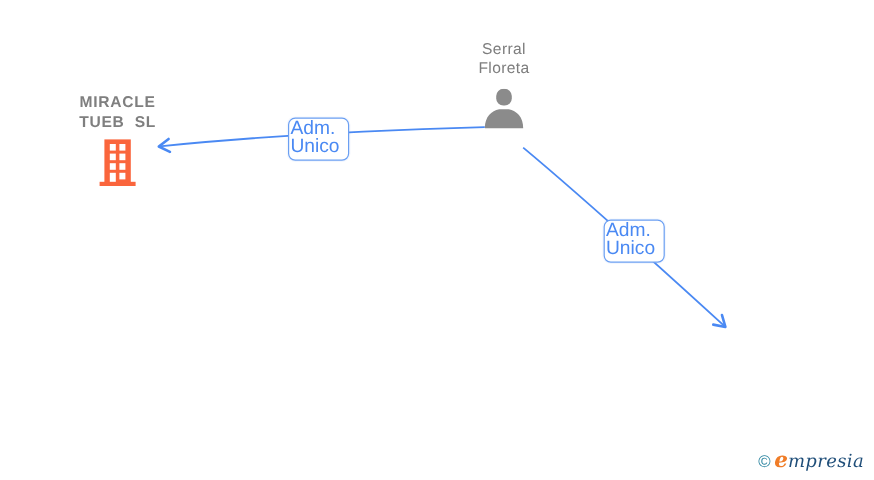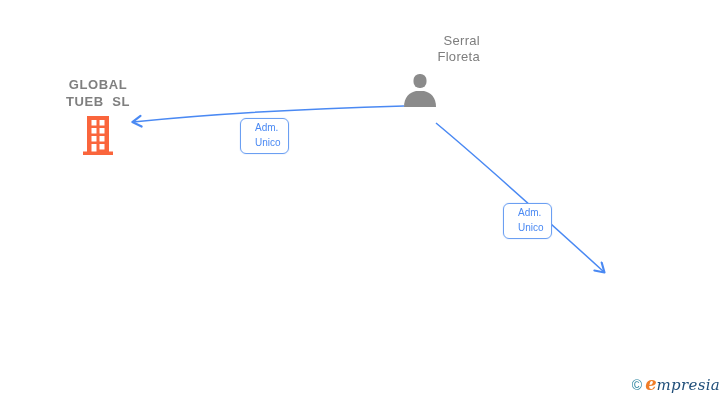--- a/index.html
+++ b/index.html
@@ -20,35 +20,33 @@
     letter-spacing:0.6px;
     white-space:pre;
   }
   .person-name{
     color:#7d7d7d;
     font-size:13px;
     font-weight:400;
     line-height:16px;
     letter-spacing:0.3px;
     white-space:pre;
-    text-align:right;
   }
   .node-icon{display:block;margin:0 auto;}
   .edge-label{
     position:absolute;
     background:#ffffff;
     border:1.5px solid #6b9ff2;
     border-radius:6px;
     color:#4a89f3;
-    font-size:10px;
+    font-size:16px;
     line-height:14.5px;
-    padding:2px 7px 3px 14px;
+    padding:2px 7px 3px 1px;
     text-align:left;
     box-shadow:0 0 0 1px rgba(107,159,242,0.08);
-    margin-top:20px;
   }
   .edge-label div{white-space:pre;}
   .logo{
     position:absolute;
     right:8px;bottom:6px;
     font-size:15px;
     white-space:nowrap;
   }
   .logo .copy{color:#2e86a1;font-size:14px;margin-right:3px;}
   .logo .brand-e{
@@ -76,21 +74,21 @@
     <defs>
       <marker id="arrowhead" viewBox="0 0 10 10" refX="7.5" refY="5" markerWidth="9" markerHeight="9" orient="auto">
         <path d="M1.5,1 L8,5 L1.5,9" fill="none" stroke="#4a89f3" stroke-width="1.6" stroke-linecap="round" stroke-linejoin="round"></path>
       </marker>
     </defs>
     <path d="M 404 106 C 330 108 220 113 133 122" fill="none" stroke="#4a89f3" stroke-width="1.5" marker-end="url(#arrowhead)"></path>
     <path d="M 436 123 C 490 168 558 230 604 272" fill="none" stroke="#4a89f3" stroke-width="1.5" marker-end="url(#arrowhead)"></path>
   </svg>
 
   <div class="node" style="left:30px;top:76px;width:136px;">
-    <div class="node-name">GLOBAL</div>
+    <div class="node-name">MIRACLE</div>
     <div class="node-name">TUEB  SL</div>
     <svg class="node-icon" style="margin-top:6px;" width="34" height="40" viewBox="0 0 34 40">
       <rect x="6" y="0" width="22" height="36" fill="#fa653c"></rect>
       <rect x="2" y="35.5" width="30" height="3.5" fill="#fa653c"></rect>
       <rect x="10.5" y="4" width="5" height="5.5" fill="#ffffff"></rect>
       <rect x="18.5" y="4" width="5" height="5.5" fill="#ffffff"></rect>
       <rect x="10.5" y="12" width="5" height="5.5" fill="#ffffff"></rect>
       <rect x="18.5" y="12" width="5" height="5.5" fill="#ffffff"></rect>
       <rect x="10.5" y="20" width="5" height="5.5" fill="#ffffff"></rect>
       <rect x="18.5" y="20" width="5" height="5.5" fill="#ffffff"></rect>

